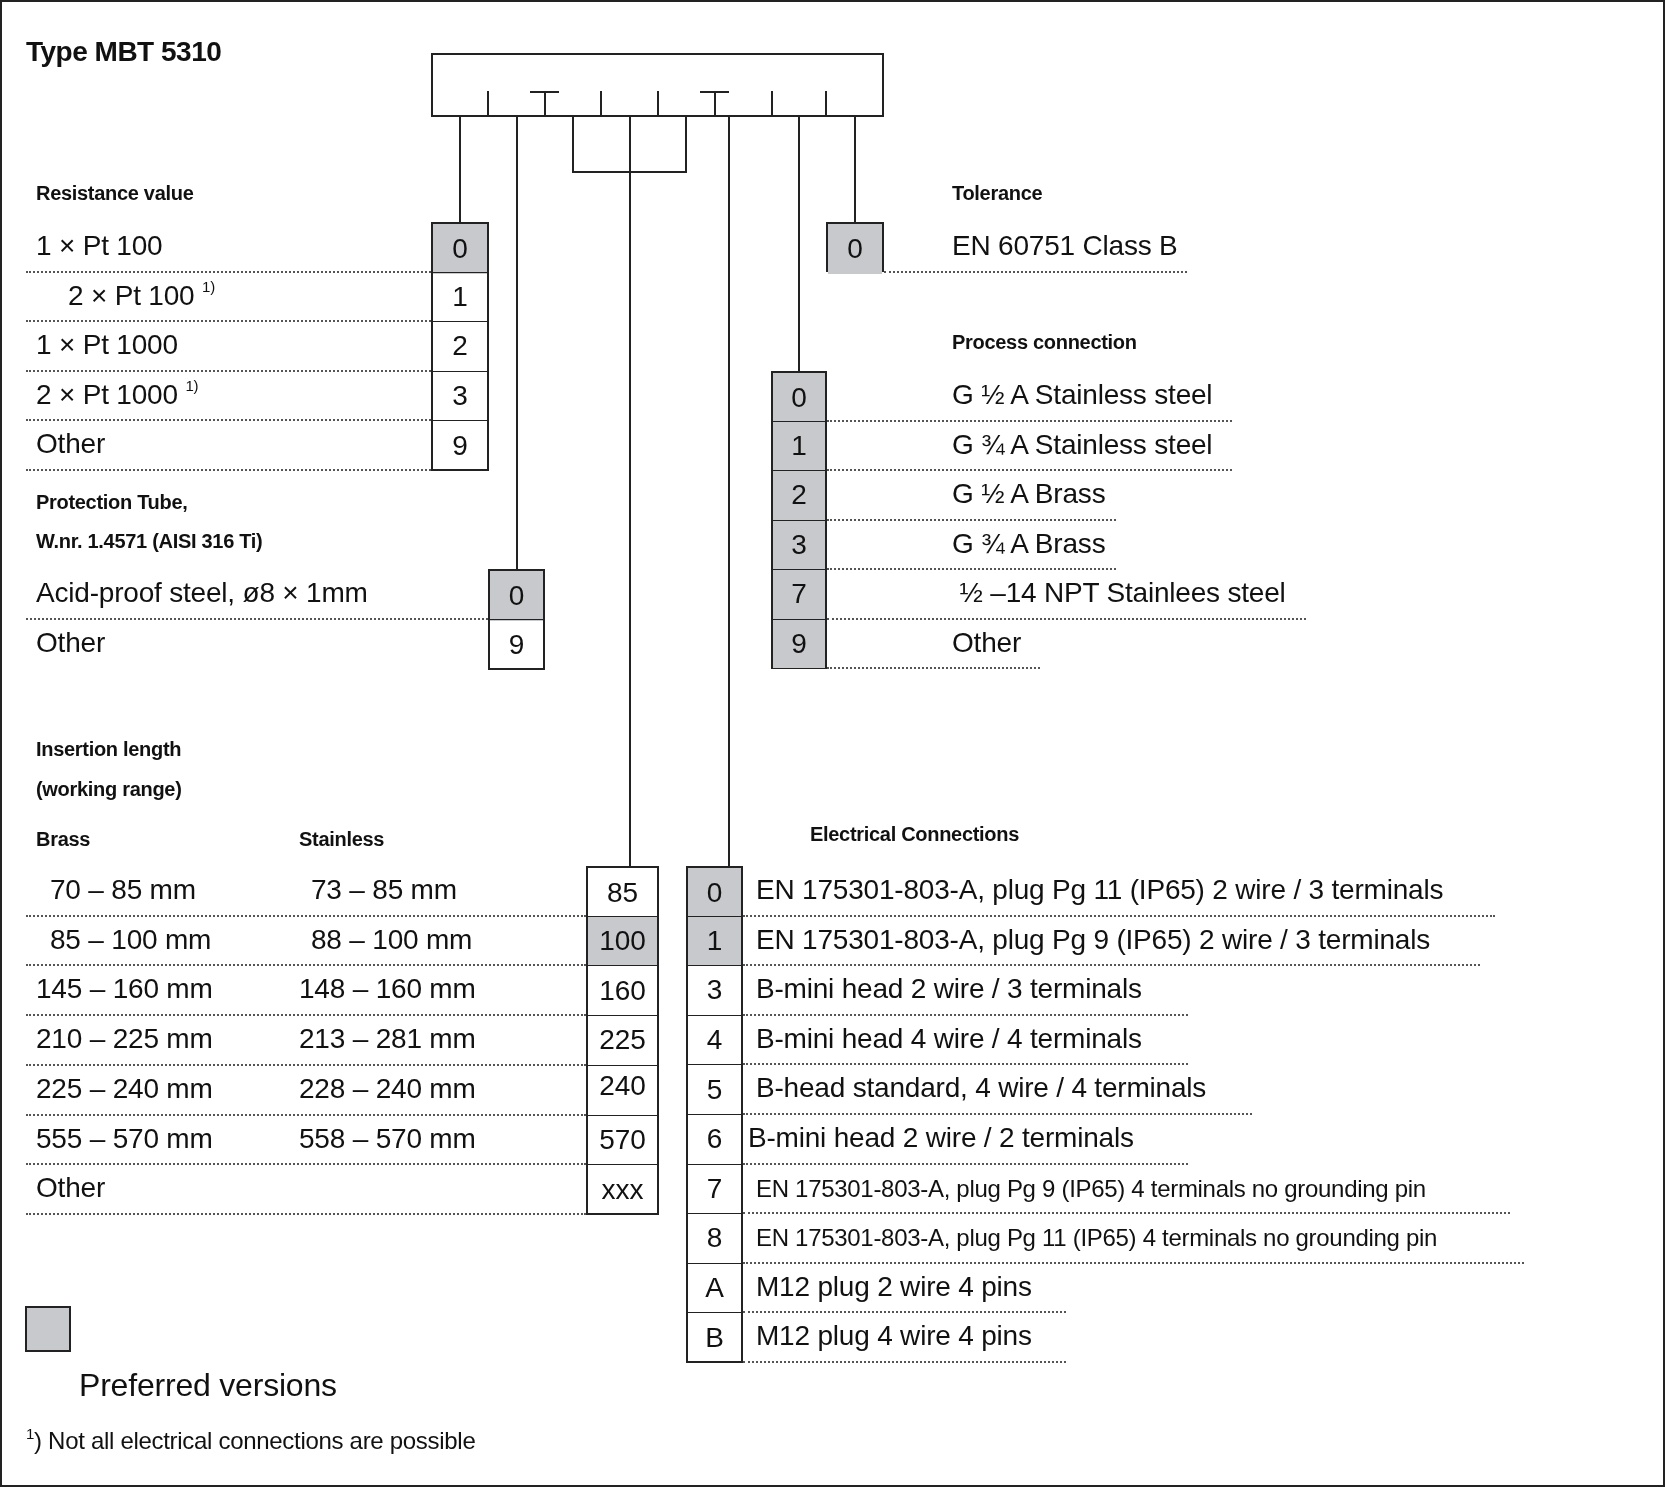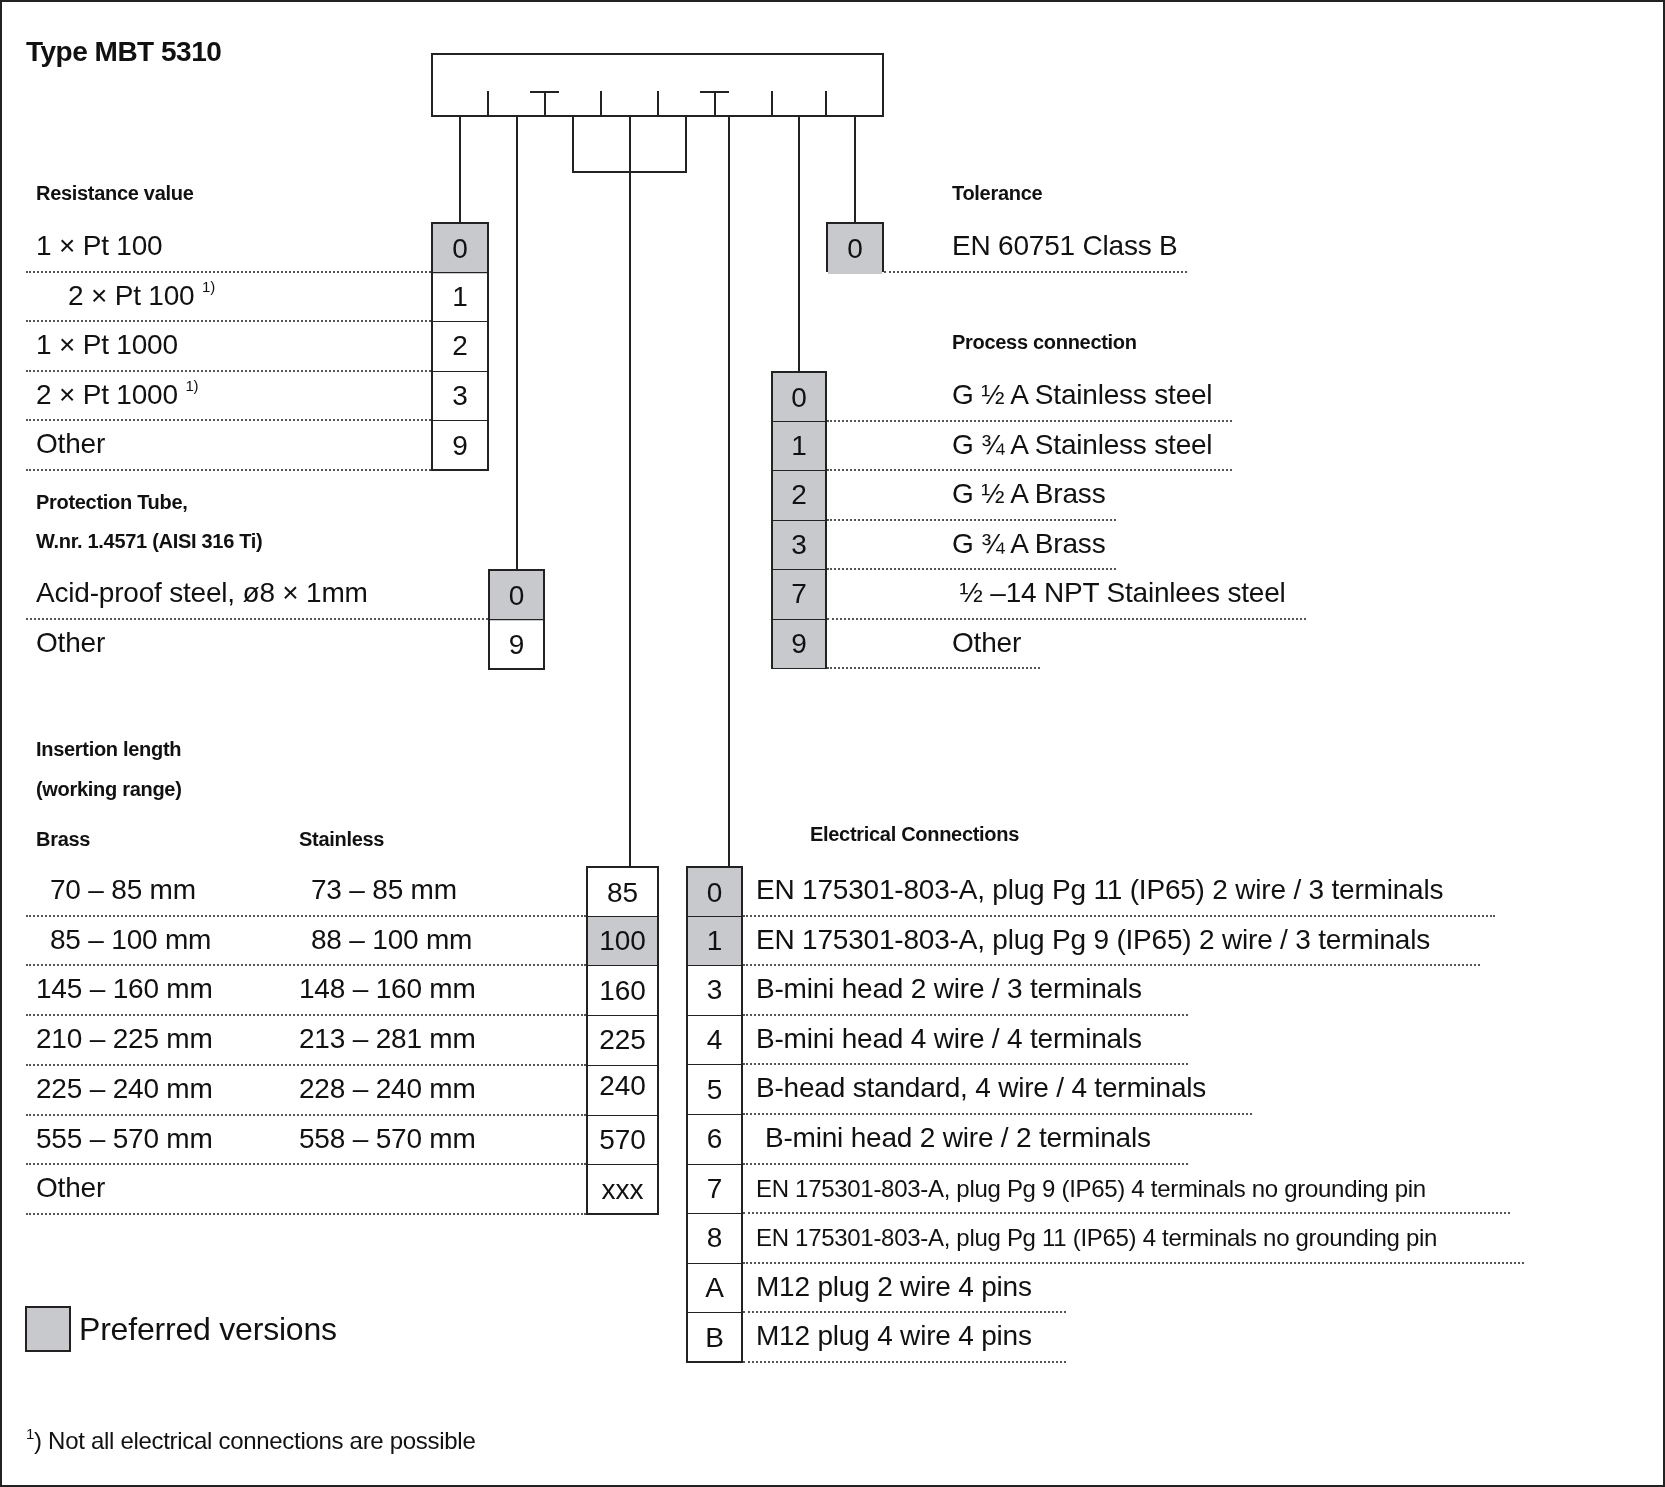--- a/index.html
+++ b/index.html
@@ -160,21 +160,21 @@
       <div class="abs txt" style="left:756px;top:874px;">EN 175301-803-A, plug Pg 11 (IP65) 2 wire / 3 terminals</div>
       <div class="dots" style="left:743px;width:752px;top:914.6px;"></div>
       <div class="abs txt" style="left:756px;top:923.6px;">EN 175301-803-A, plug Pg 9 (IP65) 2 wire / 3 terminals</div>
       <div class="dots" style="left:743px;width:737px;top:964.2px;"></div>
       <div class="abs txt" style="left:756px;top:973.2px;">B-mini head 2 wire / 3 terminals</div>
       <div class="dots" style="left:743px;width:445px;top:1013.8000000000001px;"></div>
       <div class="abs txt" style="left:756px;top:1022.8px;">B-mini head 4 wire / 4 terminals</div>
       <div class="dots" style="left:743px;width:445px;top:1063.3999999999999px;"></div>
       <div class="abs txt" style="left:756px;top:1072.4px;">B-head standard, 4 wire / 4 terminals</div>
       <div class="dots" style="left:743px;width:509px;top:1113px;"></div>
-      <div class="abs txt" style="left:765px;top:1122px;text-align:right;">B-mini head 2 wire / 2 terminals</div>
+      <div class="abs txt" style="left:748px;top:1122px;text-align:right;">B-mini head 2 wire / 2 terminals</div>
       <div class="dots" style="left:743px;width:445px;top:1162.6px;"></div>
       <div class="abs txt-sm" style="left:756px;top:1174.6px;">EN 175301-803-A, plug Pg 9 (IP65) 4 terminals no grounding pin</div>
       <div class="dots" style="left:743px;width:767px;top:1212.1999999999998px;"></div>
       <div class="abs txt-sm" style="left:756px;top:1224.2px;">EN 175301-803-A, plug Pg 11 (IP65) 4 terminals no grounding pin</div>
       <div class="dots" style="left:743px;width:781px;top:1261.8px;"></div>
       <div class="abs txt" style="left:756px;top:1270.8px;">M12 plug 2 wire 4 pins</div>
       <div class="dots" style="left:743px;width:323px;top:1311.3999999999999px;"></div>
       <div class="abs txt" style="left:756px;top:1320.4px;">M12 plug 4 wire 4 pins</div>
       <div class="dots" style="left:743px;width:323px;top:1361px;"></div>
     </div>
@@ -185,16 +185,16 @@
       <div class="cell" style="top: 146.8px; height: 49.6px;">4</div>
       <div class="cell" style="top: 196.4px; height: 49.6px;">5</div>
       <div class="cell" style="top: 246px; height: 49.6px;">6</div>
       <div class="cell" style="top: 295.6px; height: 49.6px;">7</div>
       <div class="cell" style="top: 345.2px; height: 49.6px;">8</div>
       <div class="cell" style="top: 394.8px; height: 49.6px;">A</div>
       <div class="cell" style="top: 444.4px; height: 49.6px;">B</div>
     </div>
 
   <div class="legend-swatch" style="left:25px;top:1306px;width:46px;height:46px;"></div>
-  <div class="abs txt" style="left:79px;top:1311px;font-size:32px;">Preferred versions</div>
+  <div class="abs txt" style="left:79px;top:1367px;font-size:32px;">Preferred versions</div>
 
   <div class="abs txt-sm" style="left:26px;top:1427px;"><sup>1</sup><span>) Not all electrical connections are possible</span></div>
 </div>
 
 </body></html>

